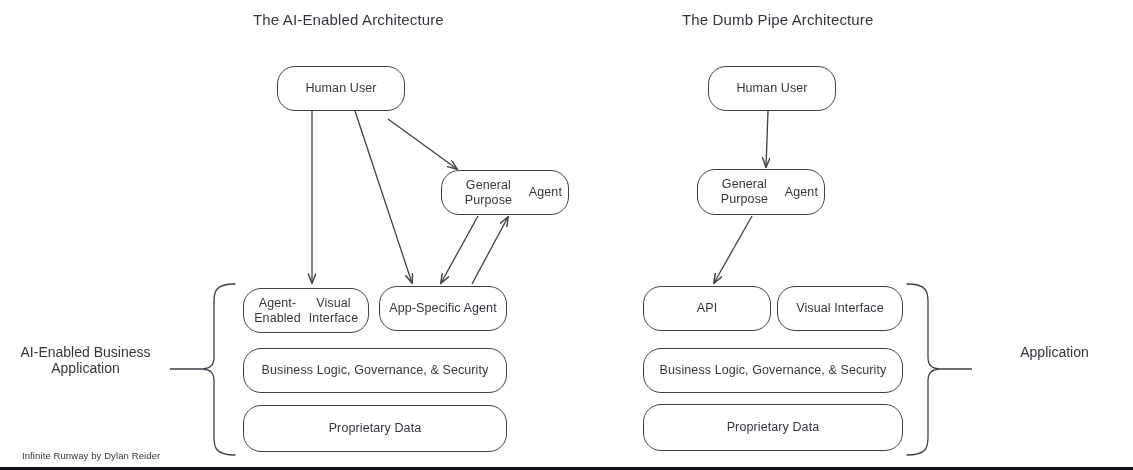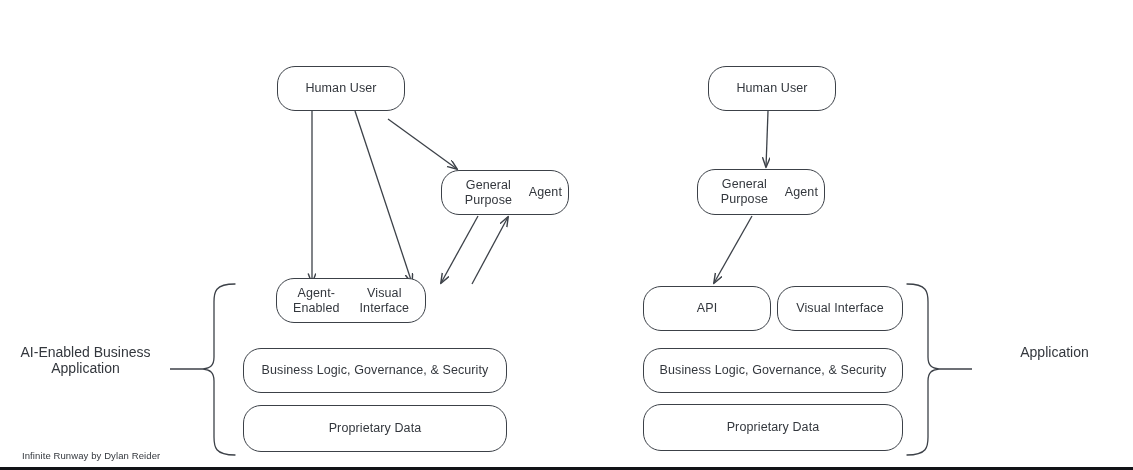--- a/index.html
+++ b/index.html
@@ -128,47 +128,50 @@
                C927,284 928,292 928,302
                L928,357
                C928,366 932,368 939,369
                C932,370 928,372 928,381
                L928,437
                C928,447 927,455 907,455"></path>
     </g>
     <line x1="939" y1="369" x2="972" y2="369" stroke="#3c4148" stroke-width="1.3"></line>
   </svg>
 
+  <div class="panel-title" style="left:253px; top:11px;">The AI-Enabled Architecture</div>
 
   <div class="node-box" style="left:277px; top:66px; width:128px; height:45px;">Human User</div>
 
   <div class="node-box" style="left:441px; top:170px; width:128px; height:45px;">
     <span>General Purpose</span>
       <br>
     <span>Agent</span>
   </div>
 
-  <div class="node-box" style="left:243px; top:278px; width:150px; height:45px;margin-left:33px;">
+  <div class="node-box" style="left:243px; top:288px; width:126px; height:45px;">
     <span>Agent-Enabled</span>
       <br>
     <span>Visual Interface</span>
   </div>
 
+  <div class="node-box" style="left:379px; top:286px; width:128px; height:45px;">App-Specific Agent</div>
 
   <div class="node-box" style="left:243px; top:348px; width:264px; height:45px;">Business Logic, Governance, &amp; Security</div>
 
   <div class="node-box" style="left:243px; top:405px; width:264px; height:47px;">
       <span>Proprietary Data</span>
     </div>
 
   <div class="side-label" style="left:8px; top:344px; width:155px;">
     <div>AI-Enabled Business</div>
     <div>Application</div>
   </div>
 
+  <div class="panel-title" style="left:682px; top:11px;">The Dumb Pipe Architecture</div>
 
   <div class="node-box" style="left:708px; top:66px; width:128px; height:45px;">Human User</div>
 
   <div class="node-box" style="left:697px; top:169px; width:128px; height:46px;">
     <span>General Purpose</span>
       <br>
     <span>Agent</span>
   </div>
 
   <div class="node-box" style="left:643px; top:286px; width:128px; height:45px;">API</div>

